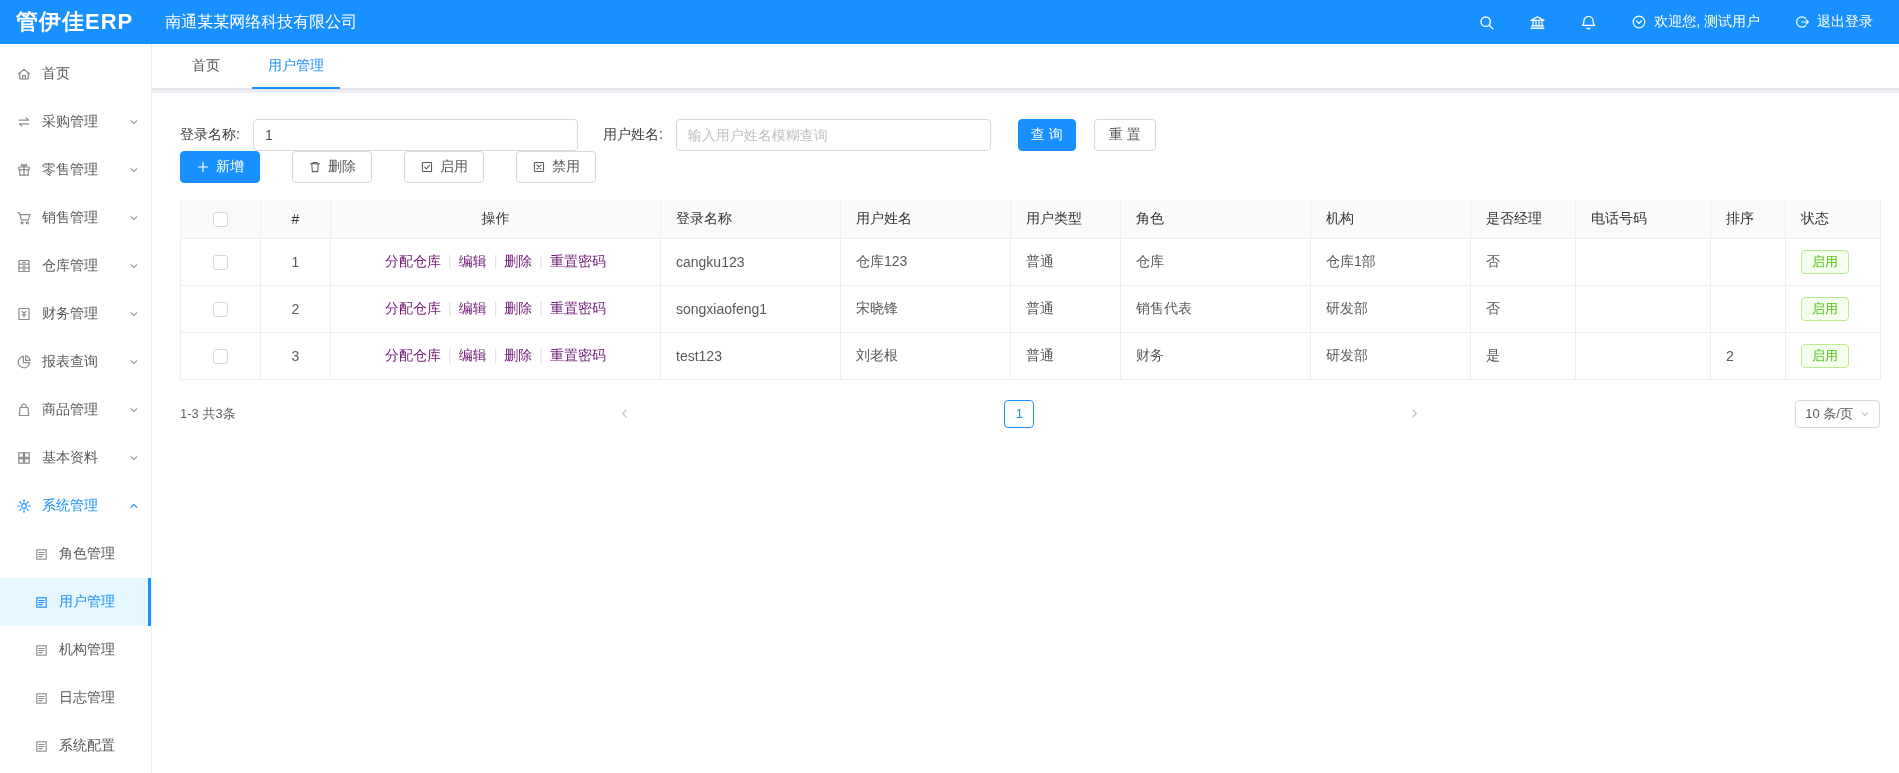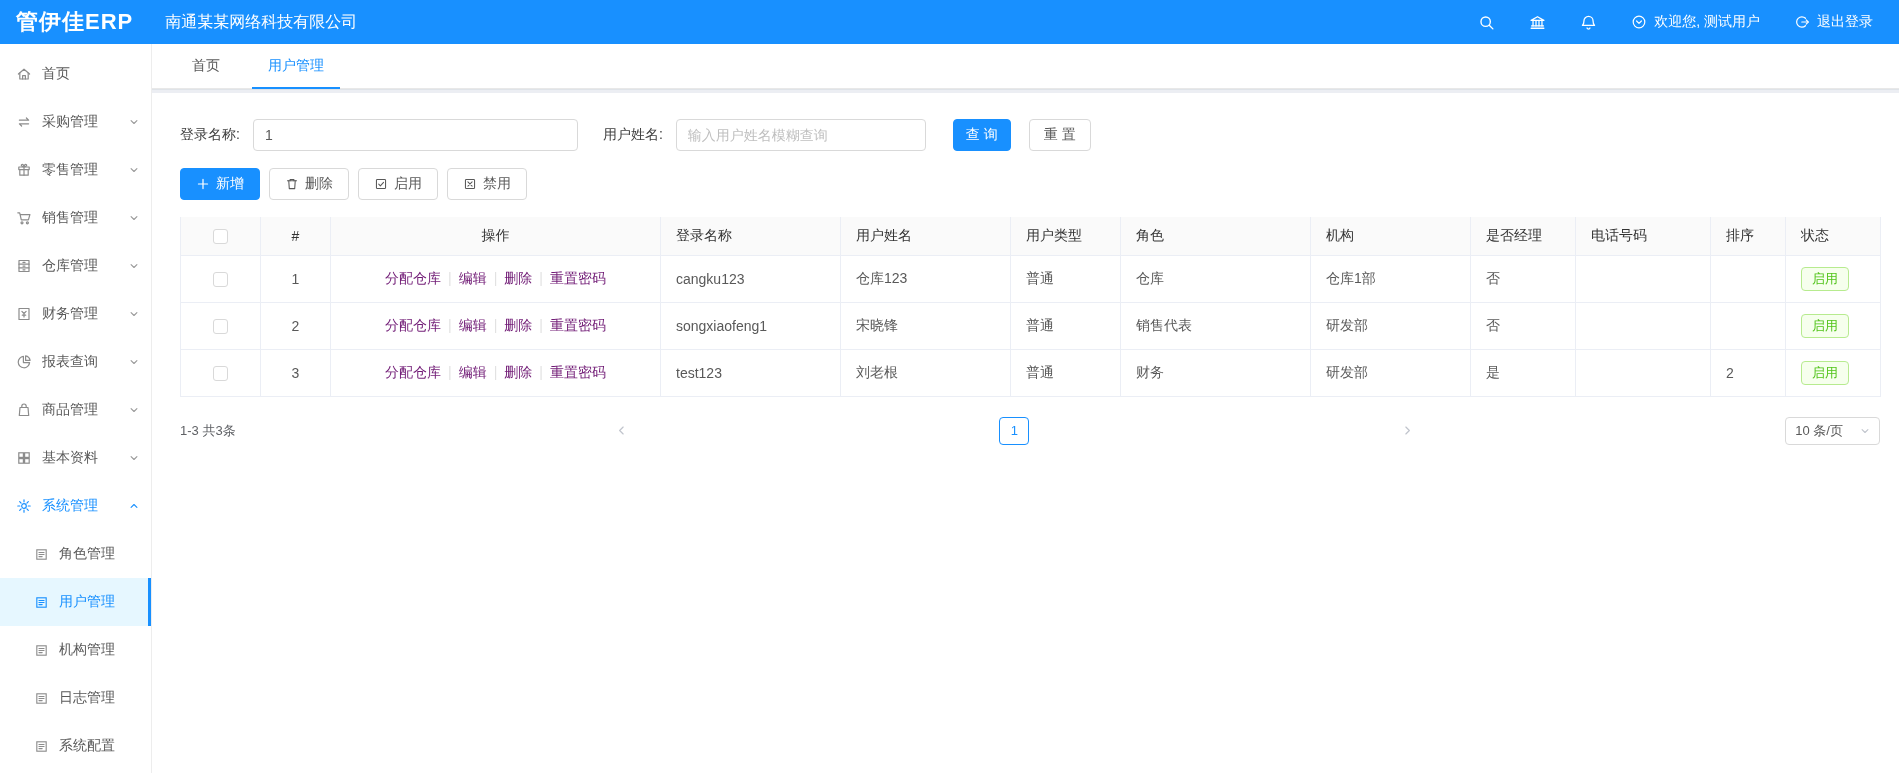--- a/index.html
+++ b/index.html
@@ -43,47 +43,47 @@
   .tab.active::after { content:""; position:absolute; left:0; right:0; bottom:-1px; height:2px; background:#1890ff; }
   .divider { height:4px; background:#eceef3; border-top:1px solid #dfe3e8; }
   .content { flex:1; padding:26px 19px 0 28px; min-width:0; }
 
   
   .filter-row { display:flex; align-items:center; font-size:14px; color:#404040; }
   .f-label { white-space:nowrap; }
   .inp { height:32px; border:1px solid #d9d9d9; border-radius:4px; padding:0 11px; font-size:14px; color:#595959; font-family:inherit; outline:none; background:#fff; }
   .inp::placeholder { color:#bfbfbf; }
   .inp1 { width:325px; margin:0 25px 0 13px; }
-  .inp2 { width:250px; margin-left:13px; }
+  .inp2 { width:315px; margin-left:13px; }
   .btn { height:32px; border:1px solid #d9d9d9; background:#fff; border-radius:4px; font-size:14px; color:#595959; display:inline-flex; align-items:center; justify-content:center; gap:6px; cursor:pointer; padding:0 15px; font-family:inherit; white-space:nowrap; }
   .btn svg { width:14px; height:14px; }
   .btn-primary { background:#1890ff; border-color:#1890ff; color:#fff; }
   .btn-search { margin-left:27px; width:58px; }
   .btn-reset { margin-left:18px; width:62px; }
 
   
-  .action-row { margin-top:17px; display:flex; gap:9px; }
+  .action-row { display:flex; gap:32px; }
 
   
   table.grid { margin-top:17px; width:1700px; border-collapse:collapse; table-layout:fixed; font-size:14px; color:#595959; }
   .grid th { height:38px; background:#fafafa; font-weight:500; color:#333; padding:0 15px; text-align:left; border:1px solid #ebeef5; border-top:none; white-space:nowrap; overflow:hidden; }
   .grid td { height:47px; padding:0 15px; border:1px solid #ebeef5; background:#fff; white-space:nowrap; overflow:hidden; }
   .grid th.c-center, .grid td.c-center { text-align:center; padding:0 4px; }
   .checkbox { display:inline-block; width:15px; height:15px; border:1px solid #d9d9d9; border-radius:3px; background:#fff; vertical-align:middle; cursor:pointer; }
   .op-link { color:#701a75; cursor:pointer;font-family:Liberation Mono, monospace; }
   .op-sep { color:#e2e2e2; margin:0 7px; }
   .badge-enabled { display:inline-block; height:24px; line-height:22px; padding:0 10px; border:1px solid #b7eb8f; background:#f6ffed; color:#52c41a; border-radius:4px; font-size:13px; }
 
   
   .pagination { margin-top:20px; width:1700px; display:flex; align-items:center; justify-content:space-between; gap:8px; font-size:13px; color:#606266; }
   .pg-total { margin-right:8px; }
   .pg-btn { width:24px; height:28px; display:flex; align-items:center; justify-content:center; color:#c0c4cc; cursor:pointer; }
   .pg-btn svg { width:11px; height:11px; }
   .pg-page { min-width:30px; height:28px; border:1px solid #1890ff; border-radius:4px; color:#1890ff; display:flex; align-items:center; justify-content:center; background:#fff; cursor:pointer; }
-  .pg-size { height:28px; border:1px solid #d9d9d9; border-radius:4px; padding:0 9px; display:inline-flex; align-items:center; gap:17px; background:#fff; cursor:pointer; color:#595959; }
+  .pg-size { height:28px; border:1px solid #d9d9d9; border-radius:4px; padding:0 9px; display:inline-flex; align-items:center; gap:7px; background:#fff; cursor:pointer; color:#595959; }
   .pg-size svg { width:10px; height:10px; color:#c0c4cc; }
 
   svg { display:block; }
 </style>
 </head>
 <body>
 
 <div class="app">
 
   <header class="topbar">

